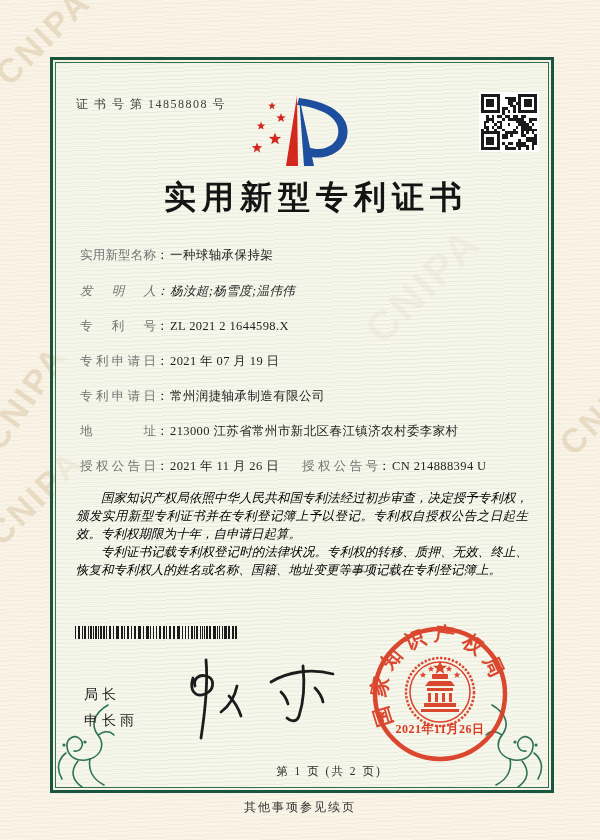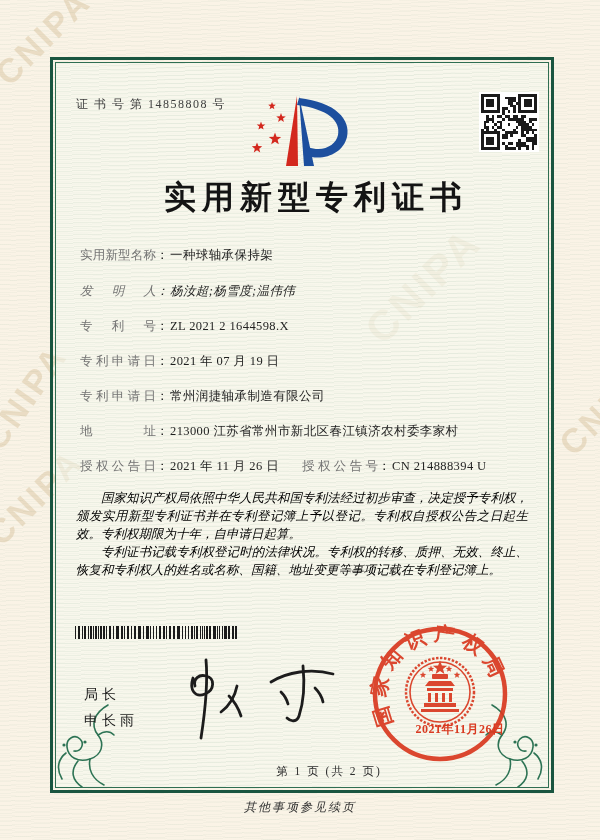--- a/index.html
+++ b/index.html
@@ -53,25 +53,25 @@
     text-align:justify;font-style:italic;color:#000000;
   }
   .paragraphs p{margin:0;text-indent:2em;}
   .barcode-box{left:75px;top:626px;line-height:0;}
   .director-title{left:84px;top:686px;font-size:14px;letter-spacing:4px;color:#1c1c1c;}
   .director-name{left:84px;top:712px;font-size:14px;letter-spacing:4px;color:#1c1c1c;}
   .signature-box{left:175px;top:652px;line-height:0;}
   .seal-box{left:366px;top:622px;line-height:0;opacity:0.93;}
   .seal-red{color:var(--seal-red,#d93a21);}
   .seal-date{
-    left:386px;top:721px;width:148px;text-align:center;
+    left:366px;top:721px;width:148px;text-align:center;
     font-size:12px;font-weight:bold;color:var(--seal-red,#d93a21);letter-spacing:0.5px;z-index:4;
   }
   .page-info{left:0;top:764px;width:600px;text-align:center;font-size:11.5px;letter-spacing:2px;color:#2e2e2e;padding-left:29px;}
-  .footer-note{left:0;top:799px;width:600px;text-align:center;font-size:12px;font-style:italic;letter-spacing:2px;color:#333;}
+  .footer-note{left:0;top:799px;width:600px;text-align:center;font-size:12px;letter-spacing:2px;color:#333;}
   .flourish{position:absolute;z-index:2;line-height:0;color:#2d7354;}
   .fl-br{transform:scaleX(-1);}
   svg{display:block;}
 </style>
 </head>
 <body>
 
 <div class="page">
 
   <span class="watermark" style="left:-16px;top:18px;font-size:34px;">CNIPA</span>

